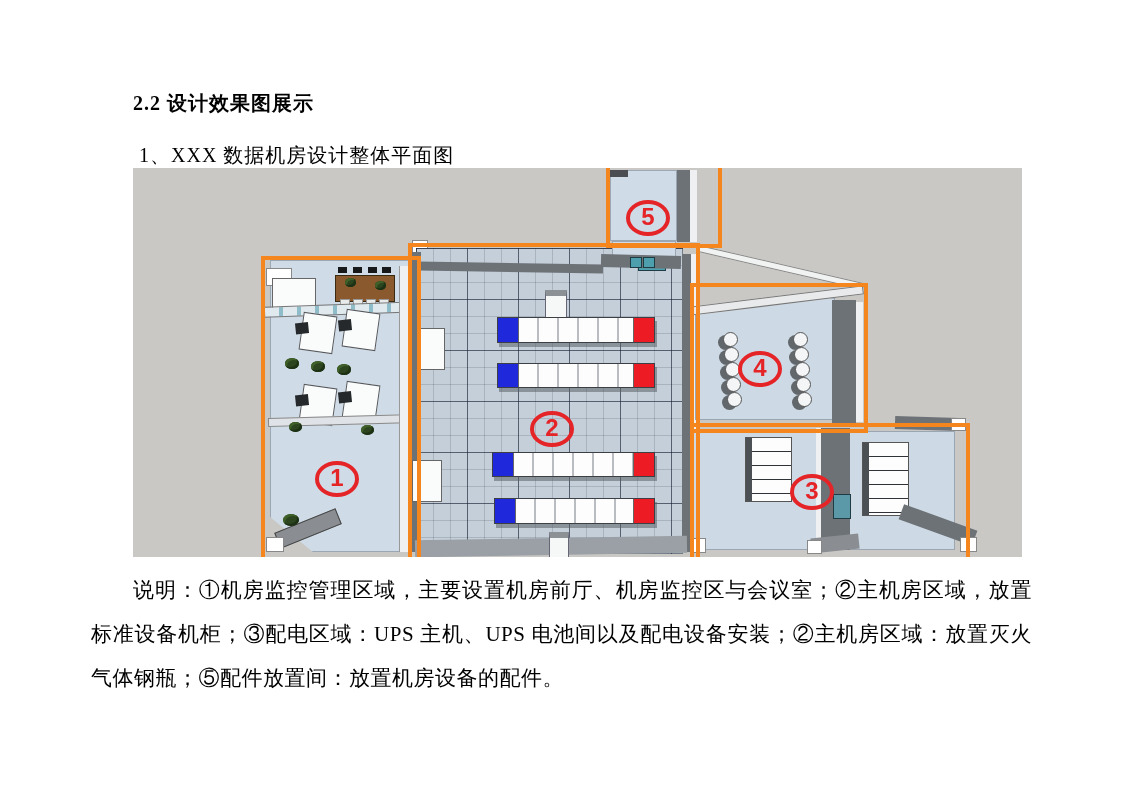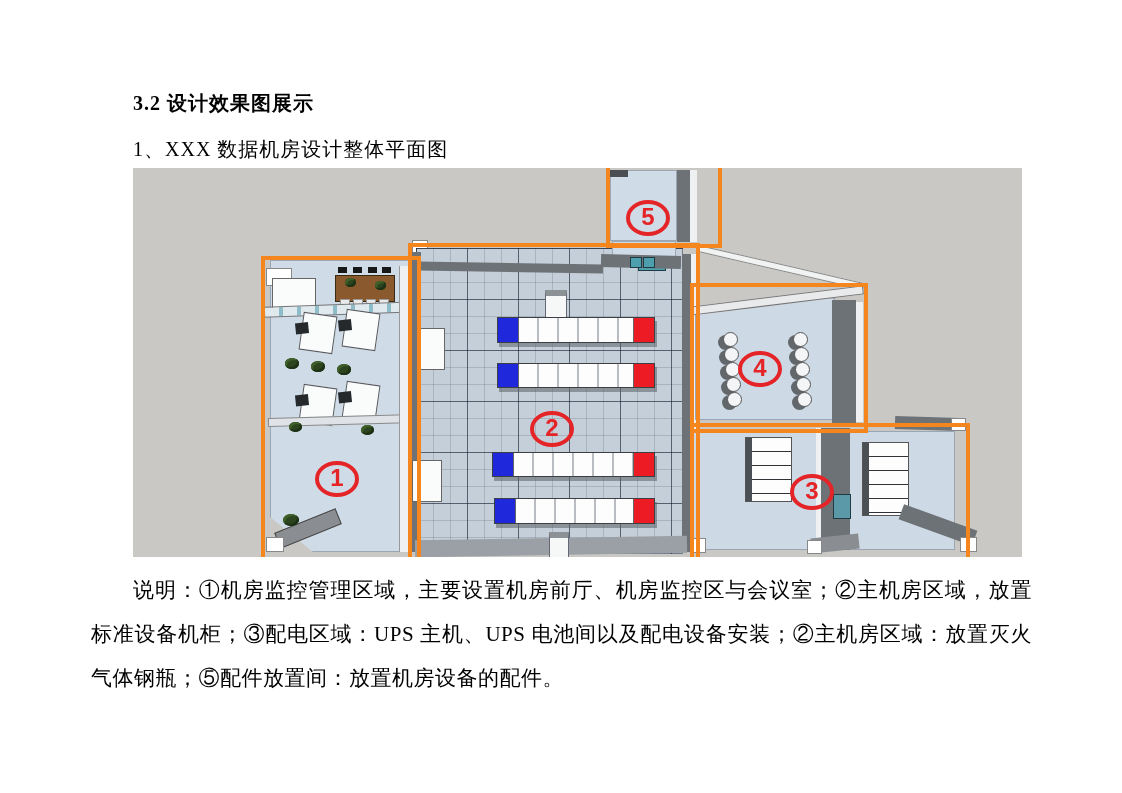--- a/index.html
+++ b/index.html
@@ -1,20 +1,20 @@
 <!DOCTYPE html>
 <html><head>
 <meta charset="utf-8">
 <style>
   html,body{margin:0;padding:0;}
   body{width:1122px;height:793px;background:#ffffff;position:relative;overflow:hidden;
        font-family:"Liberation Serif","DejaVu Serif",serif;color:#000;}
   .abs{position:absolute;}
   .sec-title{position:absolute;left:133px;top:90px;margin:0;font-size:20px;font-weight:bold;letter-spacing:1px;}
-  .fig-title{position:absolute;left:133px;top:136px;margin:0;font-size:20px;font-weight:normal;letter-spacing:1px;}
+  .fig-title{position:absolute;left:133px;top:136px;margin:6px;font-size:20px;font-weight:normal;letter-spacing:1px;}
   .caption{position:absolute;left:91px;top:568px;width:941px;margin:0;font-size:21px;line-height:44px;
            text-align:justify;text-indent:42px;letter-spacing:0.5px;}
   .figure{position:absolute;left:133px;top:168px;width:889px;height:389px;background:#c9c8c4;overflow:hidden;}
 
   
   .floor{background:#cfdbe6;box-shadow:inset 0 0 0 1px rgba(60,72,85,.35);}
   .gridfloor{background-color:#c5cfd9;
      background-image:
        linear-gradient(rgba(25,35,55,.16) 1px,transparent 1px),
        linear-gradient(90deg,rgba(25,35,55,.16) 1px,transparent 1px),
@@ -60,21 +60,21 @@
   .rbox{position:absolute;border:4px solid #f5861d;}
   .rlabel{position:absolute;width:36px;height:28px;border:4px solid #e52428;border-radius:50%;
           color:#e52428;font-weight:bold;font-size:24px;line-height:26px;text-align:center;
           font-family:"Liberation Sans","DejaVu Sans",sans-serif;background:transparent;}
 </style>
 </head>
 <body>
 
 <div class="page">
 
-  <h1 class="sec-title">3.2 设计效果图展示</h1>
+  <h1 class="sec-title">2.2 设计效果图展示</h1>
   <p class="fig-title">1、XXX 数据机房设计整体平面图</p>
 
   <div class="figure">
 
     <div class="abs floor" style="left:137px;top:92px;width:143px;height:292px;clip-path:polygon(0 0,100% 0,100% 100%,30% 100%,0 88%);"></div>
     <div class="abs white-cap" style="left:133px;top:100px;width:24px;height:16px;"></div>
     <div class="abs whitebox" style="left:139px;top:110px;width:42px;height:32px;"></div>
     <div class="abs table" style="left:202px;top:107px;width:58px;height:25px;"></div>
     <div class="abs chair" style="left:205px;top:99px;width:9px;height:6px;"></div>
     <div class="abs chair" style="left:220px;top:99px;width:9px;height:6px;"></div>

